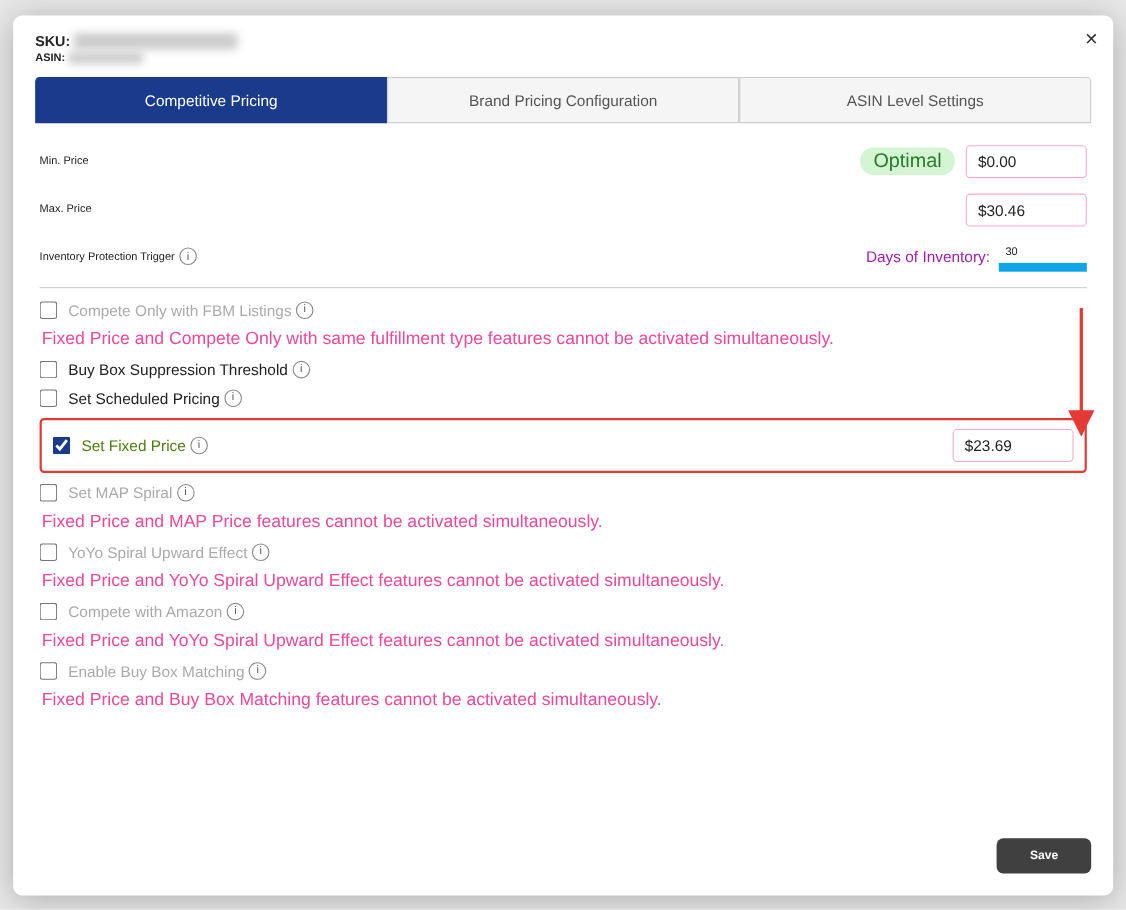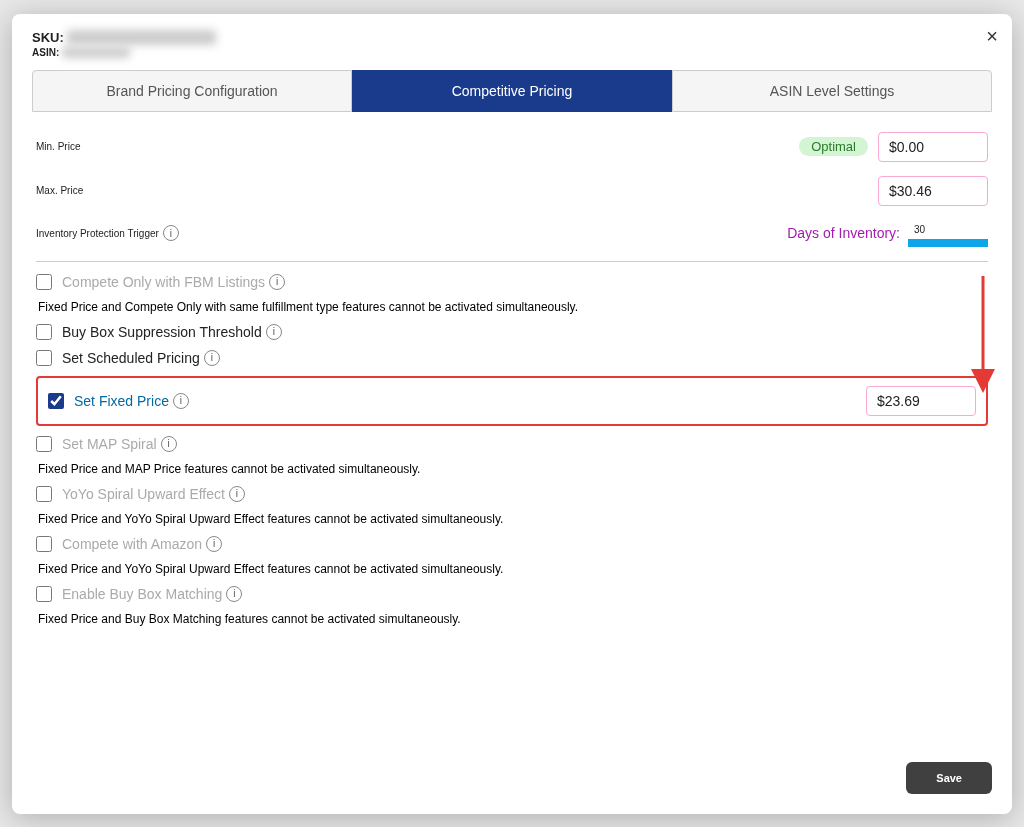--- a/index.html
+++ b/index.html
@@ -98,21 +98,21 @@
       color: #222;
       font-weight: 500;
       flex: 0 0 auto;
     }
     .spacer { flex: 1; }
     .optimal-badge {
       background: #d4f5d4;
       color: #2a7a2a;
       border-radius: 12px;
       padding: 2px 12px;
-      font-size: 13px;
+      font-size: 18px;
       font-weight: 500;
       margin-right: 10px;
     }
     .price-input {
       border: 1px solid #f9a8d4;
       border-radius: 4px;
       padding: 6px 10px;
       font-size: 14px;
       width: 110px;
       color: #222;
@@ -167,22 +167,22 @@
     .checkbox-label {
       font-size: 14px;
       color: #aaa;
       font-weight: 400;
     }
     .checkbox-label-active {
       color: #222;
       font-weight: 500;
     }
     .warning-text {
-      font-size: 12px;
-      color: #000000;
+      font-size: 16px;
+      color: #ec4899;
       margin-bottom: 10px;
       margin-left: 2px;
     }
     
     .fixed-price-row {
       display: flex;
       align-items: center;
       border: 2px solid #e53935;
       border-radius: 4px;
       padding: 8px 10px;
@@ -192,21 +192,21 @@
     }
     .fixed-price-row input[type="checkbox"] {
       width: 16px;
       height: 16px;
       margin-right: 10px;
       accent-color: #1a3a8c;
       cursor: pointer;
     }
     .fixed-price-label {
       font-size: 14px;
-      color: #0369a1;
+      color: #4d7c0f;
       font-weight: 500;
     }
     .modal-footer {
       position: absolute;
       bottom: 20px;
       right: 20px;
     }
     .save-btn {
       background: #404040;
       color: #fff;
@@ -228,22 +228,22 @@
     <div class="sku-line">
       <span>SKU:</span>
       <span class="blurred">B001-TrachwoodBird2ct</span>
     </div>
     <div class="asin-line">
       <span>ASIN:</span>
       <span class="blurred">B00TY02A4C4</span>
     </div>
 
     <div class="tabs">
+      <div class="tab active">Competitive Pricing</div>
       <div class="tab">Brand Pricing Configuration</div>
-      <div class="tab active">Competitive Pricing</div>
       <div class="tab">ASIN Level Settings</div>
     </div>
   </div>
 
   <div class="modal-body">
 
     <div class="field-row">
       <span class="field-label">Min. Price</span>
       <div class="spacer"></div>
       <span class="optimal-badge">Optimal</span>

